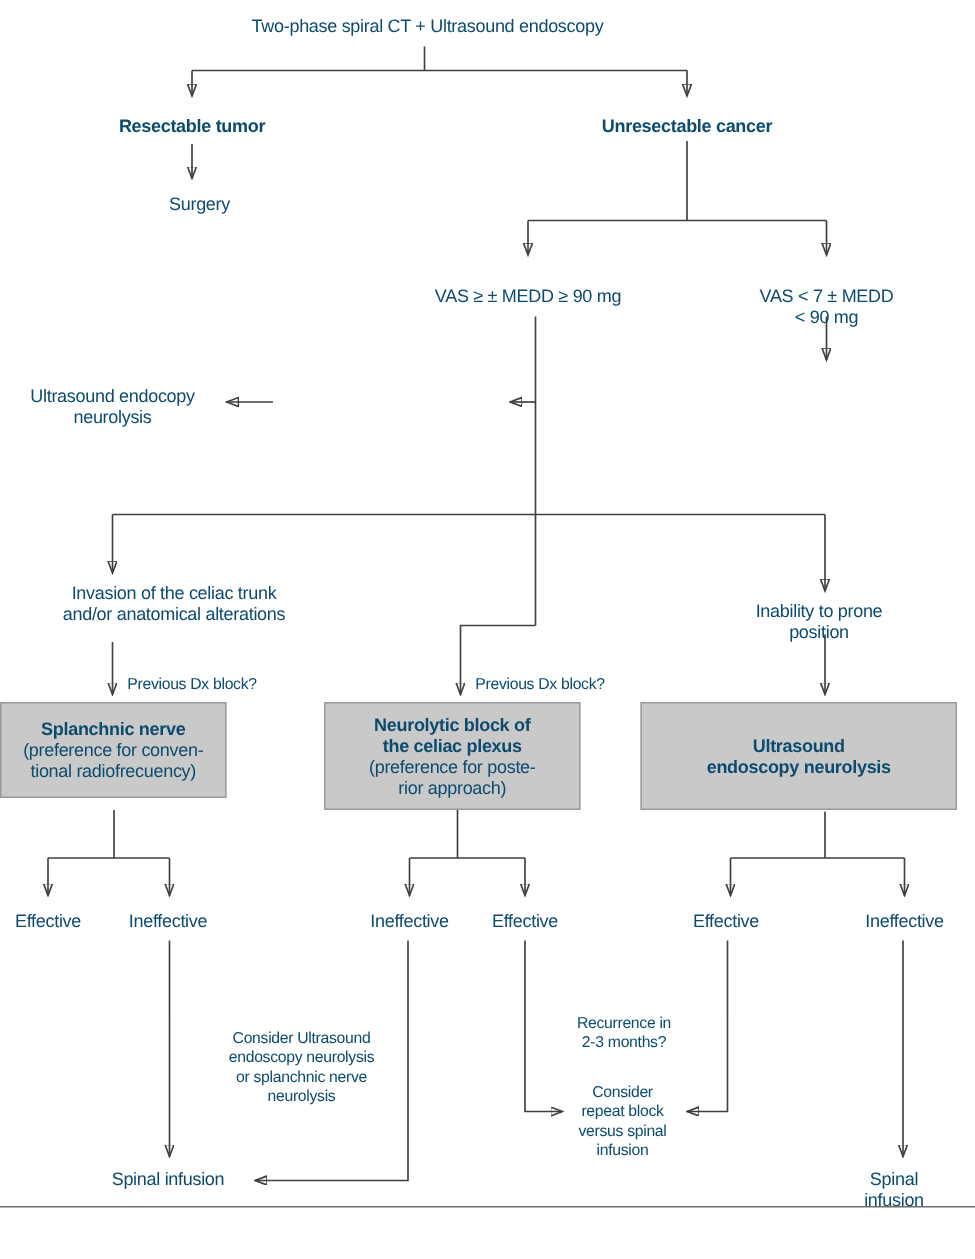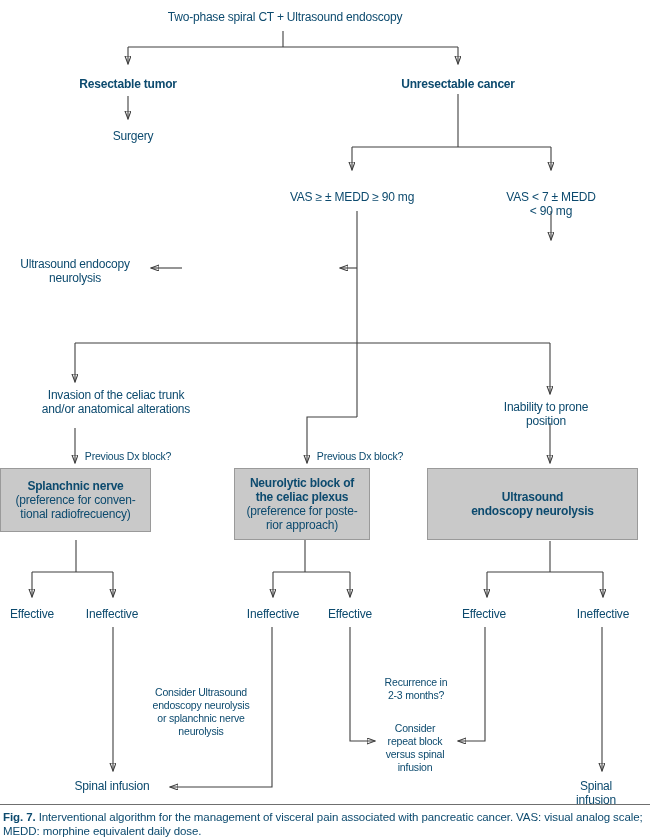--- a/index.html
+++ b/index.html
@@ -100,21 +100,21 @@
 
   <div class="node sm" style="left:128px; top:450px;">Previous Dx block?</div>
   <div class="node sm" style="left:360px; top:450px;">Previous Dx block?</div>
 
   <div class="gray-box" style="left:0px; top:468px; width:151px; height:64px;">
     <span class="t">Splanchnic nerve</span>
     <span class="s">(preference for conven-
 tional radiofrecuency)</span>
   </div>
 
-  <div class="gray-box" style="left:234px; top:468px; width:136px; height:72px;">
+  <div class="gray-box" style="left:216px; top:468px; width:171px; height:72px;">
     <span class="t">Neurolytic block of
 the celiac plexus</span>
     <span class="s">(preference for poste-
 rior approach)</span>
   </div>
 
   <div class="gray-box" style="left:427px; top:468px; width:211px; height:72px;">
     <span class="t">Ultrasound
 endoscopy neurolysis</span>
   </div>
@@ -134,17 +134,14 @@
 2-3 months?</div>
   <div class="node sm" style="left:415px; top:722px;">Consider
 repeat block
 versus spinal
 infusion</div>
 
   <div class="node" style="left:112px; top:779px;">Spinal infusion</div>
   <div class="node" style="left:596px; top:779px;">Spinal infusion</div>
 
   <div class="rule"></div>
-  <div class="caption">
-    <b>Fig. 7.</b><span> Interventional algorithm for the management of visceral pain associated with pancreatic cancer. VAS: visual analog scale; MEDD: morphine equivalent daily dose.</span>
-  </div>
 
 </div>
 
 </body></html>

